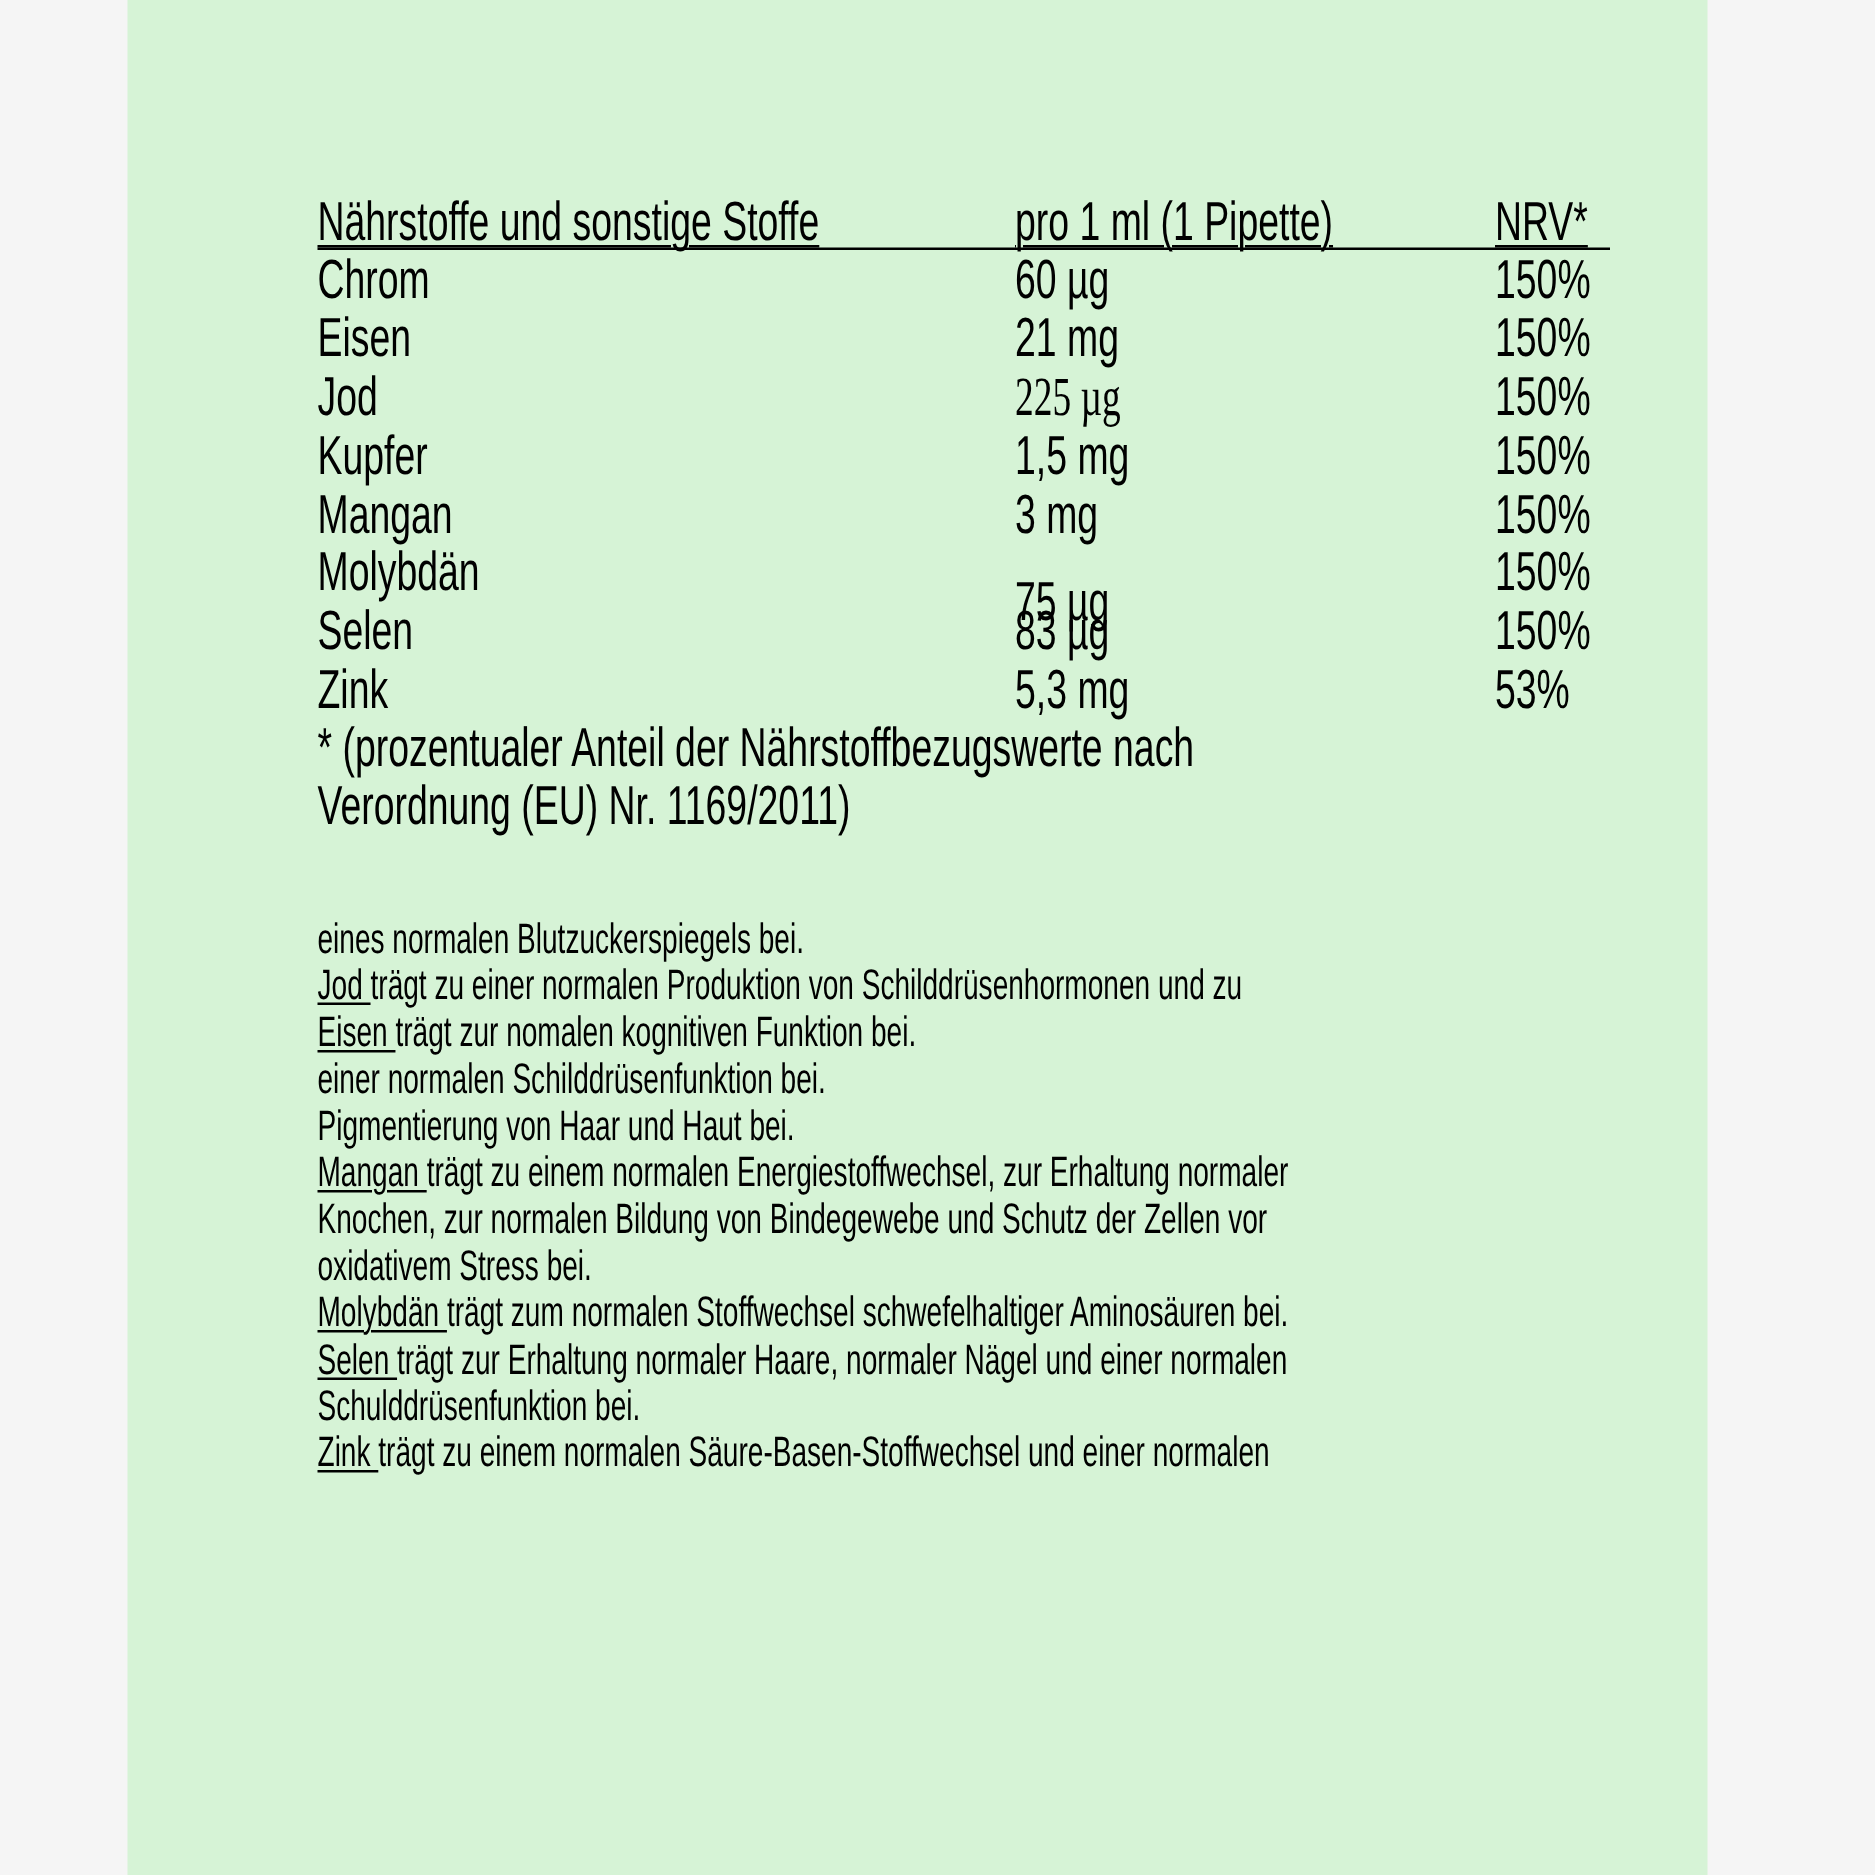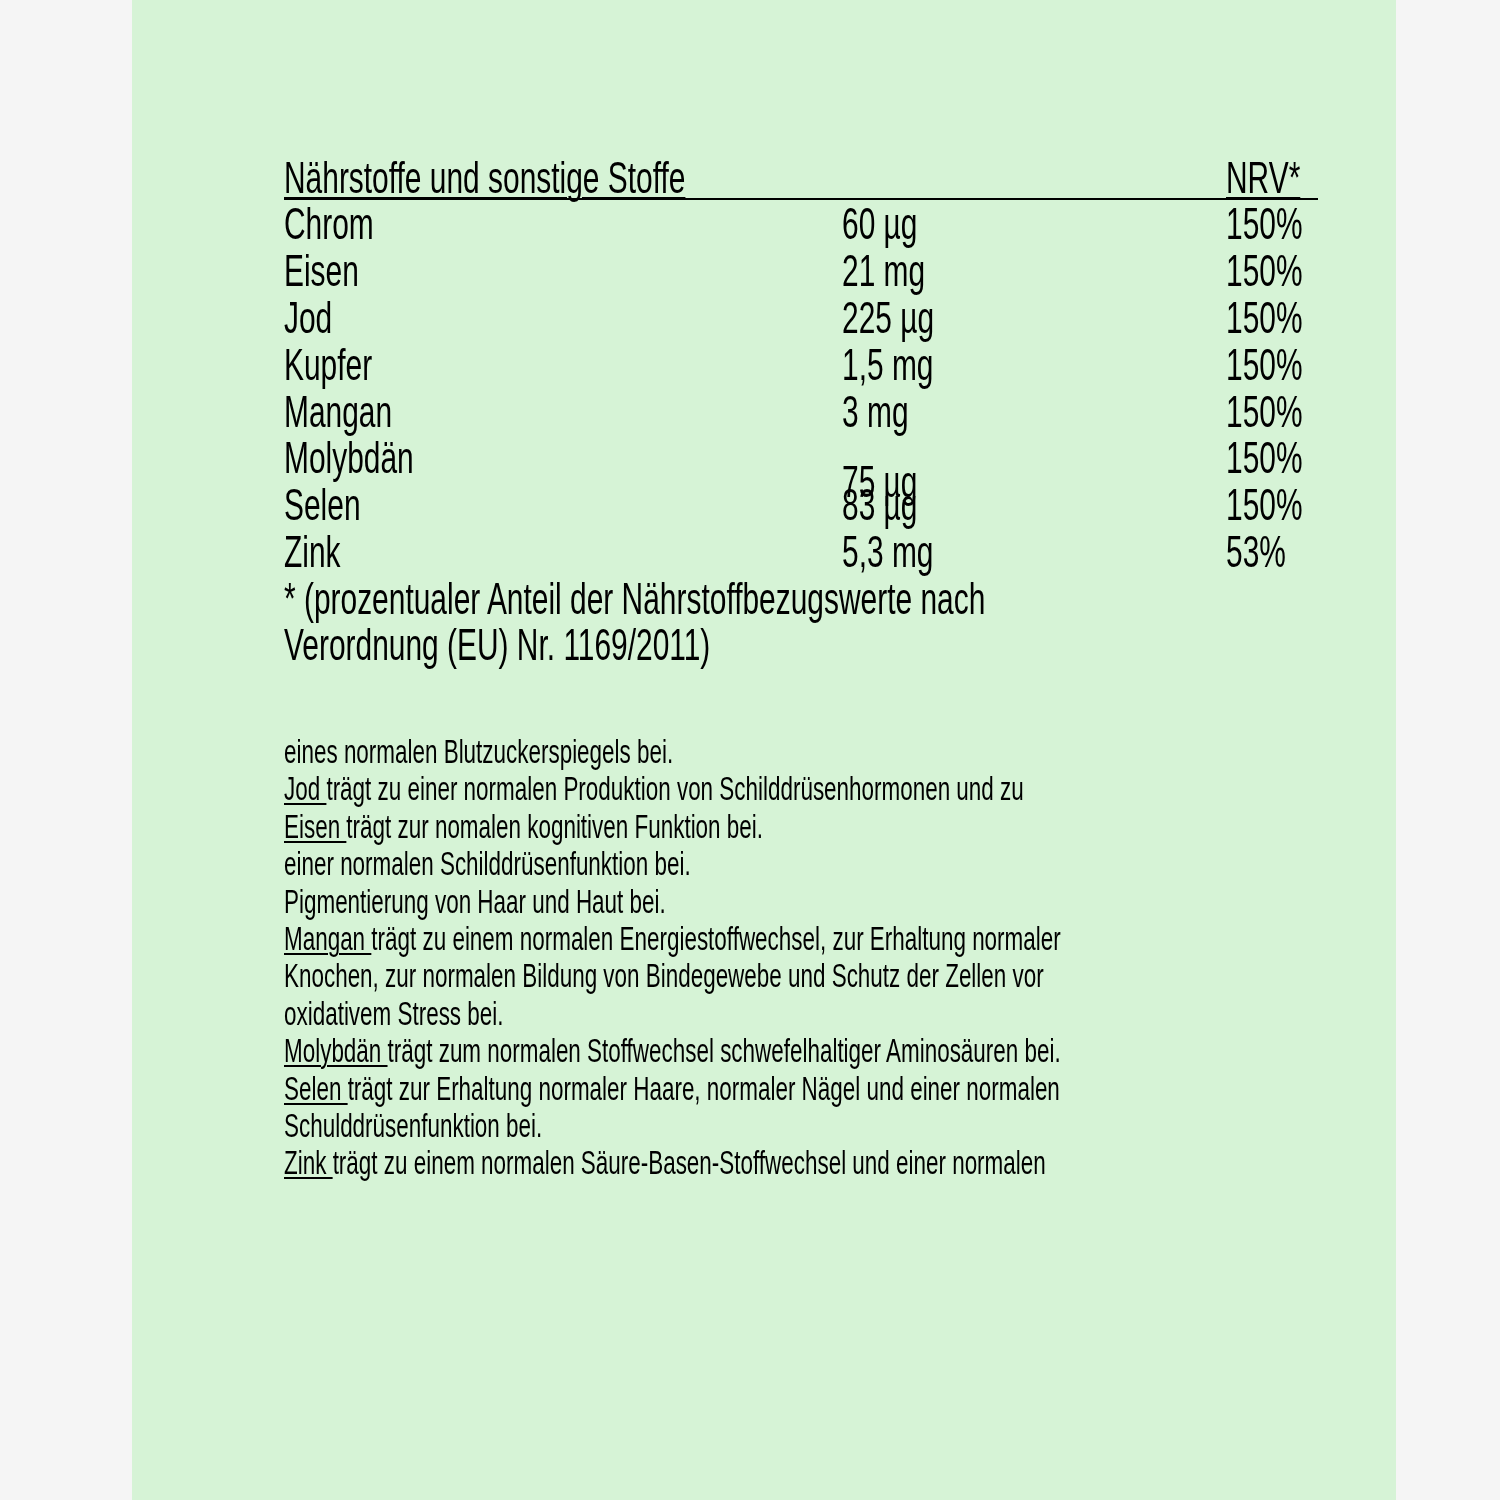--- a/index.html
+++ b/index.html
@@ -1,53 +1,54 @@
 <!DOCTYPE html>
 <html><head>
 <meta charset="utf-8">
 <style>
   html, body { margin:0; padding:0; }
   body { width:1500px; height:1500px; background:#f5f5f5; position:relative; overflow:hidden; }
-  .panel { position:absolute; left:132px; top:0; width:1264px; height:1500px; background:#d6f3d6; }
+  .panel { position:absolute; left:102px; top:0; width:1264px; height:1500px; background:#d6f3d6; }
   .content { position:absolute; left:152px; top:0; color:#000; font-family:"Liberation Sans", sans-serif; }
   .row { position:absolute; left:0; height:46px; font-size:44px; line-height:46px; }
   .c1,.c2,.c3 { position:absolute; top:0; white-space:nowrap; }
   .sq { transform:scaleX(0.68); transform-origin:left top; display:inline-block; }
   .hdr .sq { text-decoration:underline; text-decoration-thickness:2px; text-underline-offset:4px; }
   .foot { position:absolute; left:0; font-size:44px; line-height:46px; white-space:nowrap; }
   .claims { position:absolute; left:0; top:733px; font-size:34px; line-height:37.4px; }
   .cl { white-space:nowrap; height:37.4px; }
   .cl .sq { transform:scaleX(0.66); }
   .u { text-decoration:underline; text-decoration-thickness:2px; text-underline-offset:3px; }
 </style>
 </head>
 <body>
 
 <div class="panel">
   <div class="content">
 
     <div class="row hdr" style="top:155px; width:1040px;">
       <span class="c1" style="left:0;"><span class="sq">Nährstoffe und sonstige Stoffe</span></span>
+      <span class="c2" style="left:558px;"><span class="sq">pro 1 ml (1 Pipette)</span></span>
       <span class="c3" style="left:942px;"><span class="sq">NRV*</span></span>
     </div>
     <div style="position:absolute; left:0; top:198px; width:1034px; height:2px; background:#000;"></div>
 
     <div class="row" style="top:201px;">
       <span class="c1" style="left:0;"><span class="sq">Chrom</span></span>
       <span class="c2" style="left:558px;"><span class="sq">60 µg</span></span>
       <span class="c3" style="left:942px;"><span class="sq">150%</span></span>
     </div>
     <div class="row" style="top:248px;">
       <span class="c1" style="left:0;"><span class="sq">Eisen</span></span>
       <span class="c2" style="left:558px;"><span class="sq">21 mg</span></span>
       <span class="c3" style="left:942px;"><span class="sq">150%</span></span>
     </div>
     <div class="row" style="top:295px;">
       <span class="c1" style="left:0;"><span class="sq">Jod</span></span>
-      <span class="c2" style="left:558px;"><span class="sq">225 µg</span></span>
+      <span class="c2" style="left:558px;font-family:Liberation Serif, serif;"><span class="sq">225 µg</span></span>
       <span class="c3" style="left:942px;"><span class="sq">150%</span></span>
     </div>
     <div class="row" style="top:342px;">
       <span class="c1" style="left:0;"><span class="sq">Kupfer</span></span>
       <span class="c2" style="left:558px;"><span class="sq">1,5 mg</span></span>
       <span class="c3" style="left:942px;"><span class="sq">150%</span></span>
     </div>
     <div class="row" style="top:389px;">
       <span class="c1" style="left:0;"><span class="sq">Mangan</span></span>
       <span class="c2" style="left:558px;"><span class="sq">3 mg</span></span>

